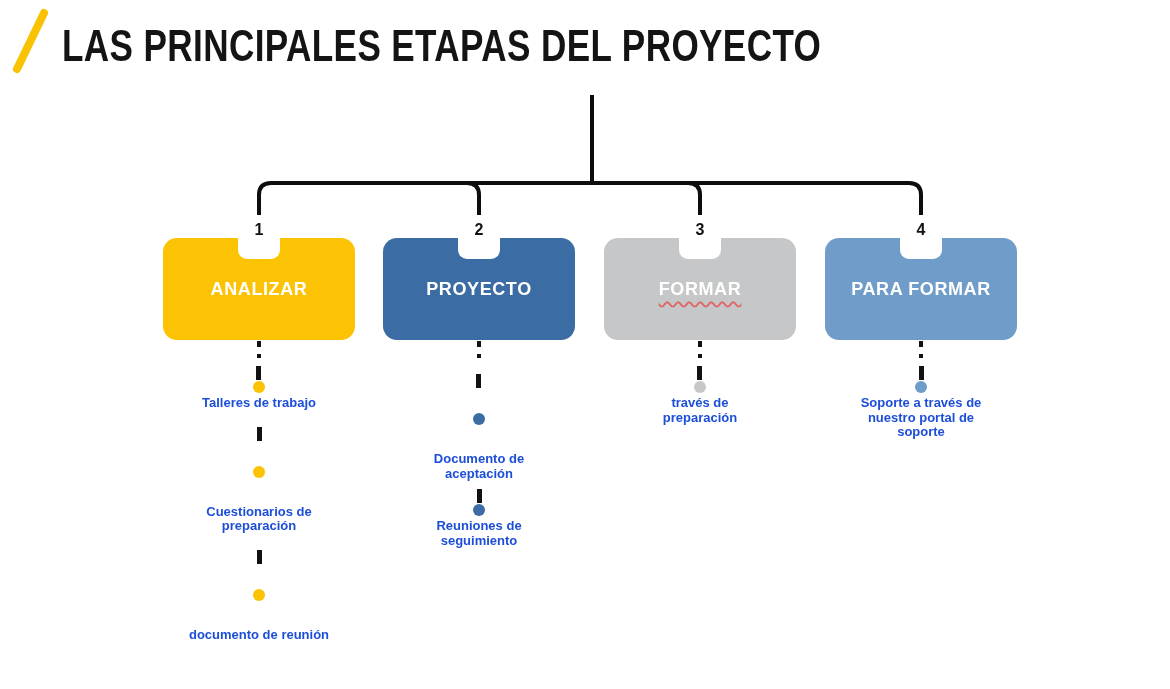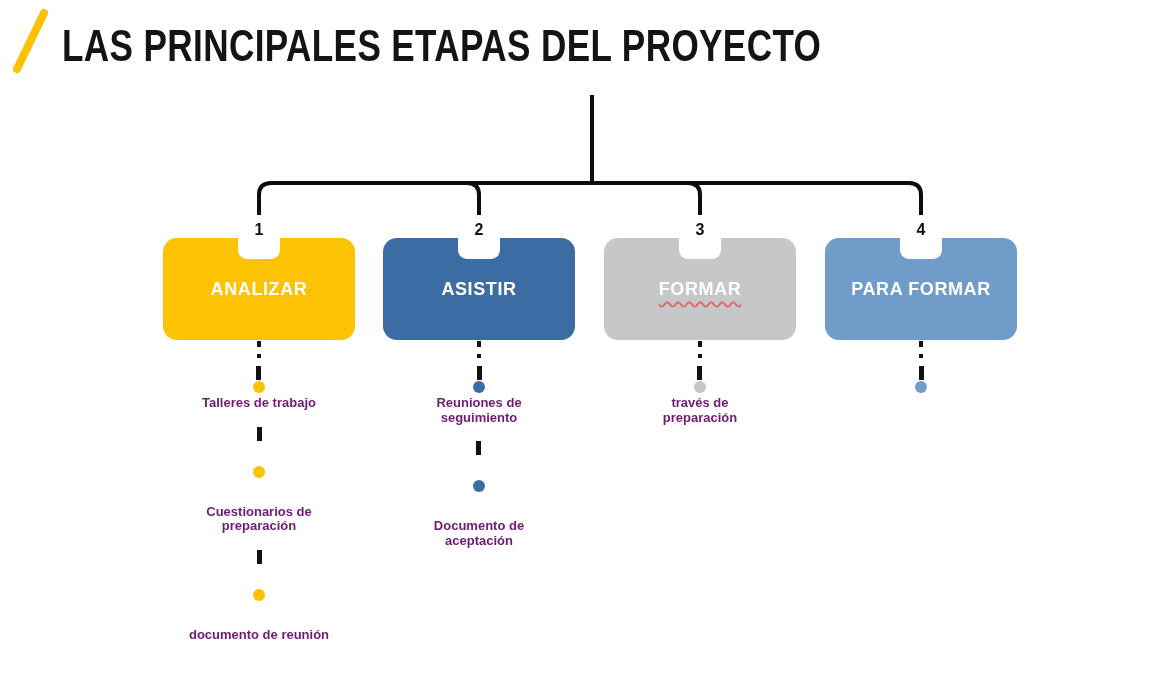--- a/index.html
+++ b/index.html
@@ -31,21 +31,21 @@
   
   .flow { display:flex; flex-direction:column; align-items:center; width:192px; }
   .dash-a  { width:4px; height:6px;  background:#121212; margin-top:1px; }
   .dash-sq { width:4px; height:4px;  background:#121212; margin-top:7px; }
   .item    { display:flex; flex-direction:column; align-items:center; }
   .item.first { margin-top:8px; }
   .item.next  { margin-top:16px;gap:24px; }
   .dash-b  { width:5px; height:14px; background:#121212; }
   .dot     { width:12px; height:12px; border-radius:50%; margin-top:1px; }
   .item-text { margin-top:3px; max-width:150px; text-align:center; white-space:pre-line;
-               font-size:13px; line-height:14.5px; font-weight:700; color:#701a75; }
+               font-size:13px; line-height:14.5px; font-weight:700; color:#1d4ed8; }
 </style>
 </head>
 <body>
 
 <div class="canvas">
 
   <svg class="slash-svg" width="70" height="90">
     <line x1="17" y1="69" x2="44" y2="13" stroke="#F9C303" stroke-width="8" stroke-linecap="round"></line>
   </svg>
 
@@ -88,37 +88,37 @@
         <div class="item-text">documento de reunión</div>
       </div>
     </div>
   </div>
 
   <div class="stage" style="left:383px">
     <div class="card" style="background: rgb(59, 108, 164);">
       <div class="notch"></div>
       <div class="num">2</div>
       <div class="card-label">
-          <span>ASISTIR</span>
+          <span>PROYECTO</span>
         </div>
     </div>
     <div class="flow">
       <div class="dash-a"></div>
       <div class="dash-sq"></div>
+      <div class="item next">
+        <div class="dash-b"></div>
+        <div class="dot" style="background: rgb(59, 108, 164);"></div>
+        <div class="item-text">Documento de
+aceptación</div>
+      </div>
       <div class="item first">
         <div class="dash-b"></div>
         <div class="dot" style="background: rgb(59, 108, 164);"></div>
         <div class="item-text">Reuniones de
 seguimiento</div>
-      </div>
-      <div class="item next">
-        <div class="dash-b"></div>
-        <div class="dot" style="background: rgb(59, 108, 164);"></div>
-        <div class="item-text">Documento de
-aceptación</div>
       </div>
     </div>
   </div>
 
   <div class="stage" style="left:604px">
     <div class="card" style="background: rgb(198, 199, 200);">
       <div class="notch"></div>
       <div class="num">3</div>
       <div class="card-label">
           <span class="misspelled">FORMAR</span>
@@ -143,17 +143,20 @@
       <div class="card-label">
           <span>PARA FORMAR</span>
         </div>
     </div>
     <div class="flow">
       <div class="dash-a"></div>
       <div class="dash-sq"></div>
       <div class="item first">
         <div class="dash-b"></div>
         <div class="dot" style="background: rgb(111, 156, 201);"></div>
+        <div class="item-text">Soporte a través de
+nuestro portal de
+soporte</div>
       </div>
     </div>
   </div>
 
 </div>
 
 </body></html>

